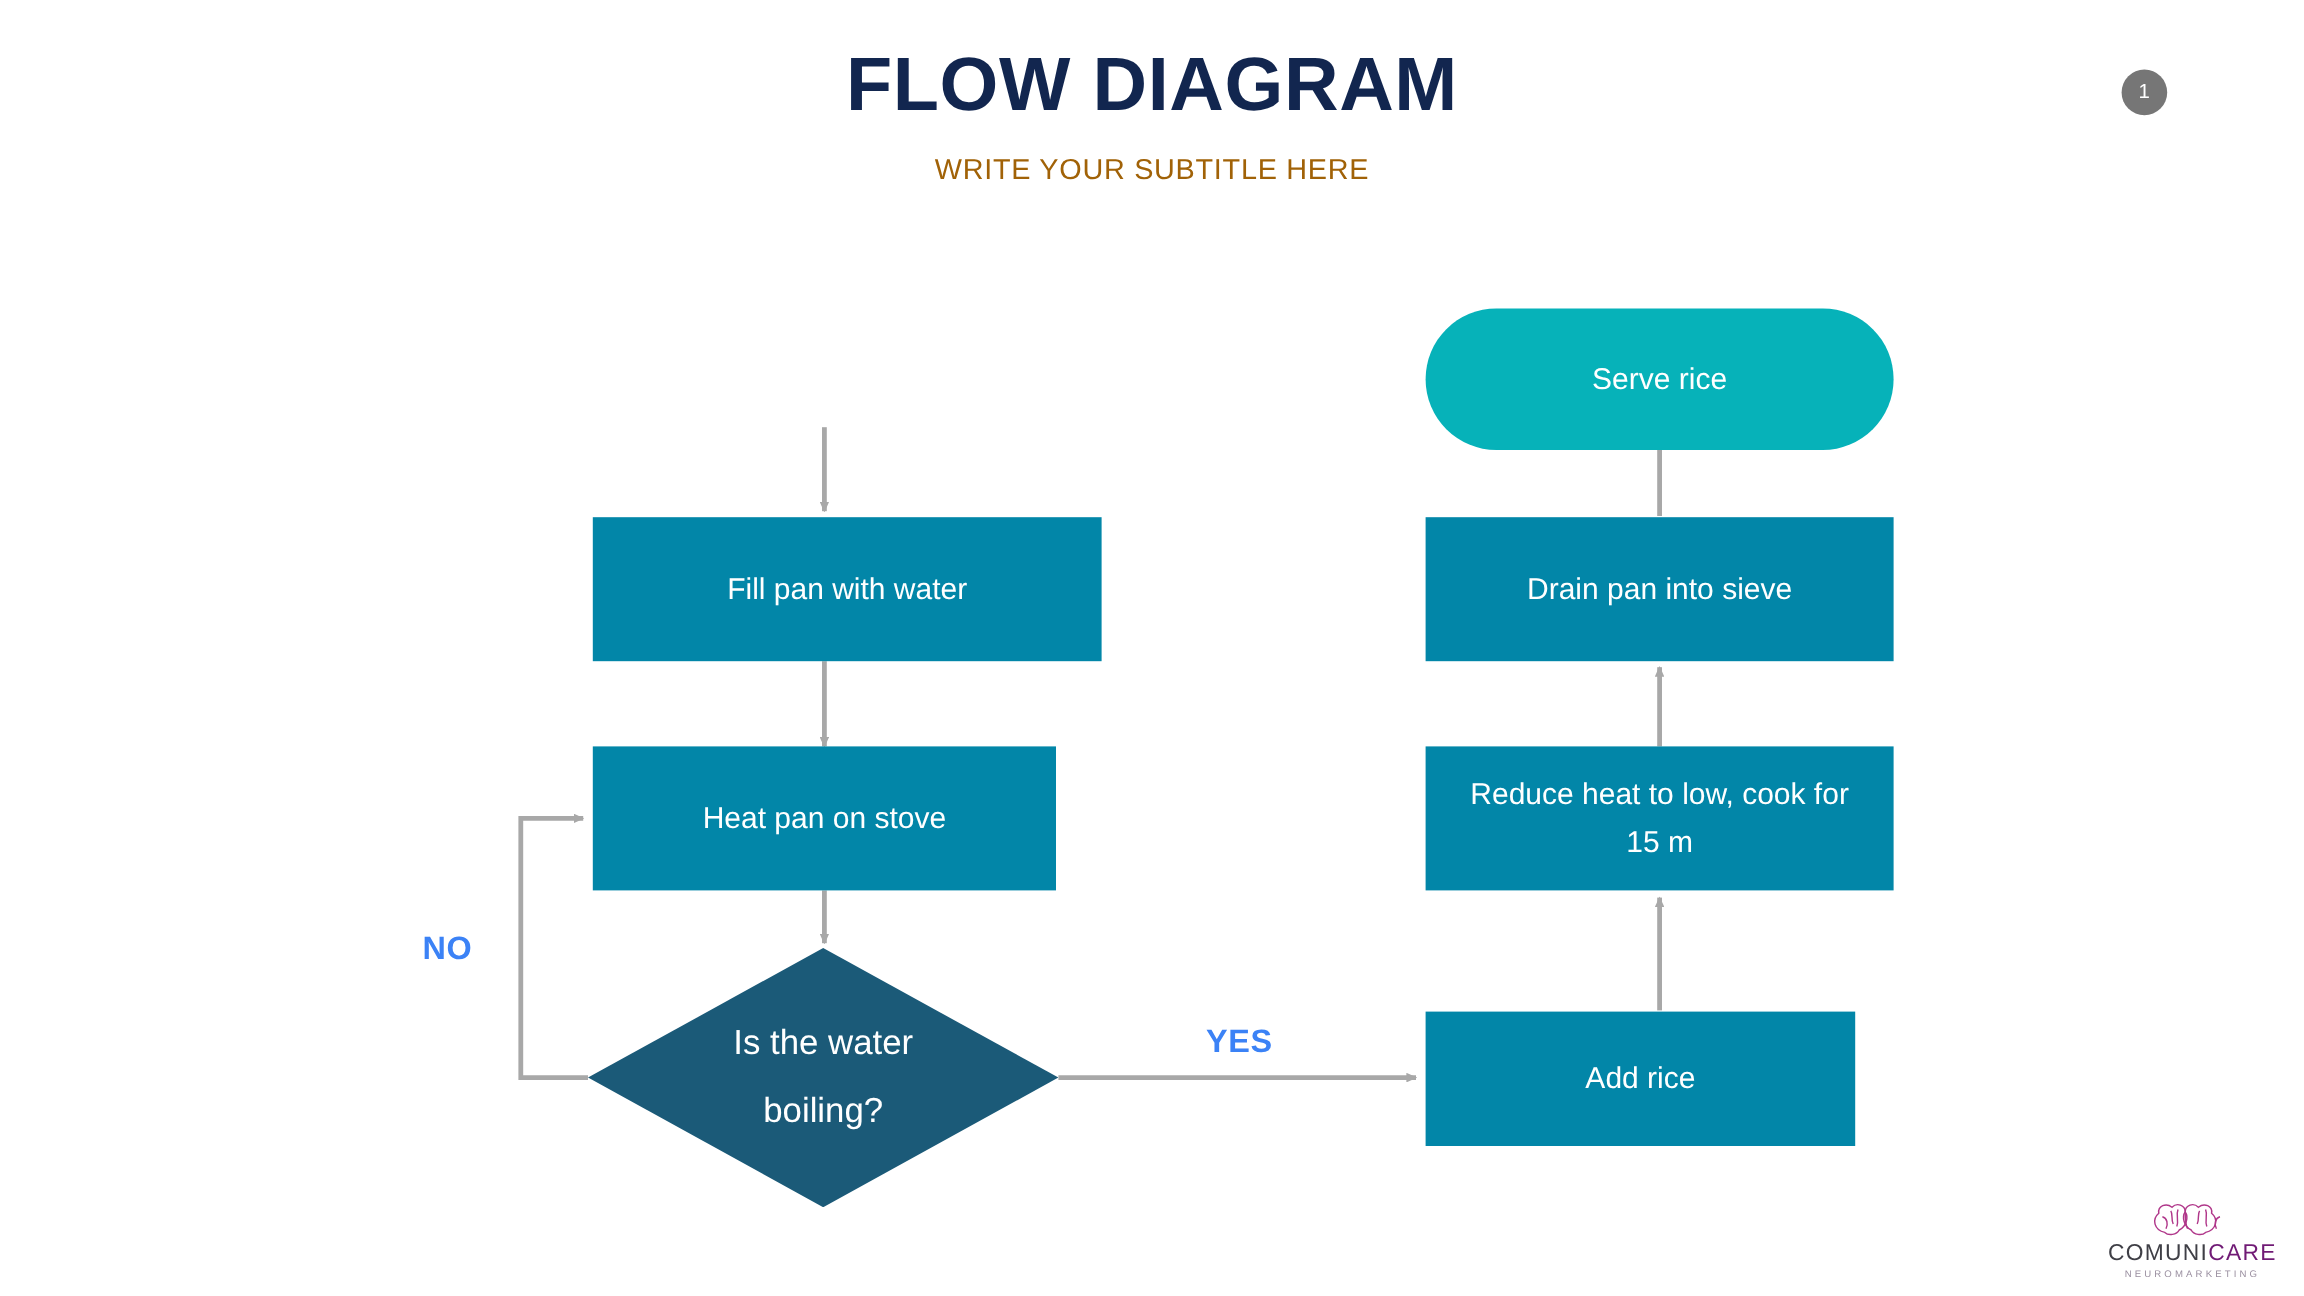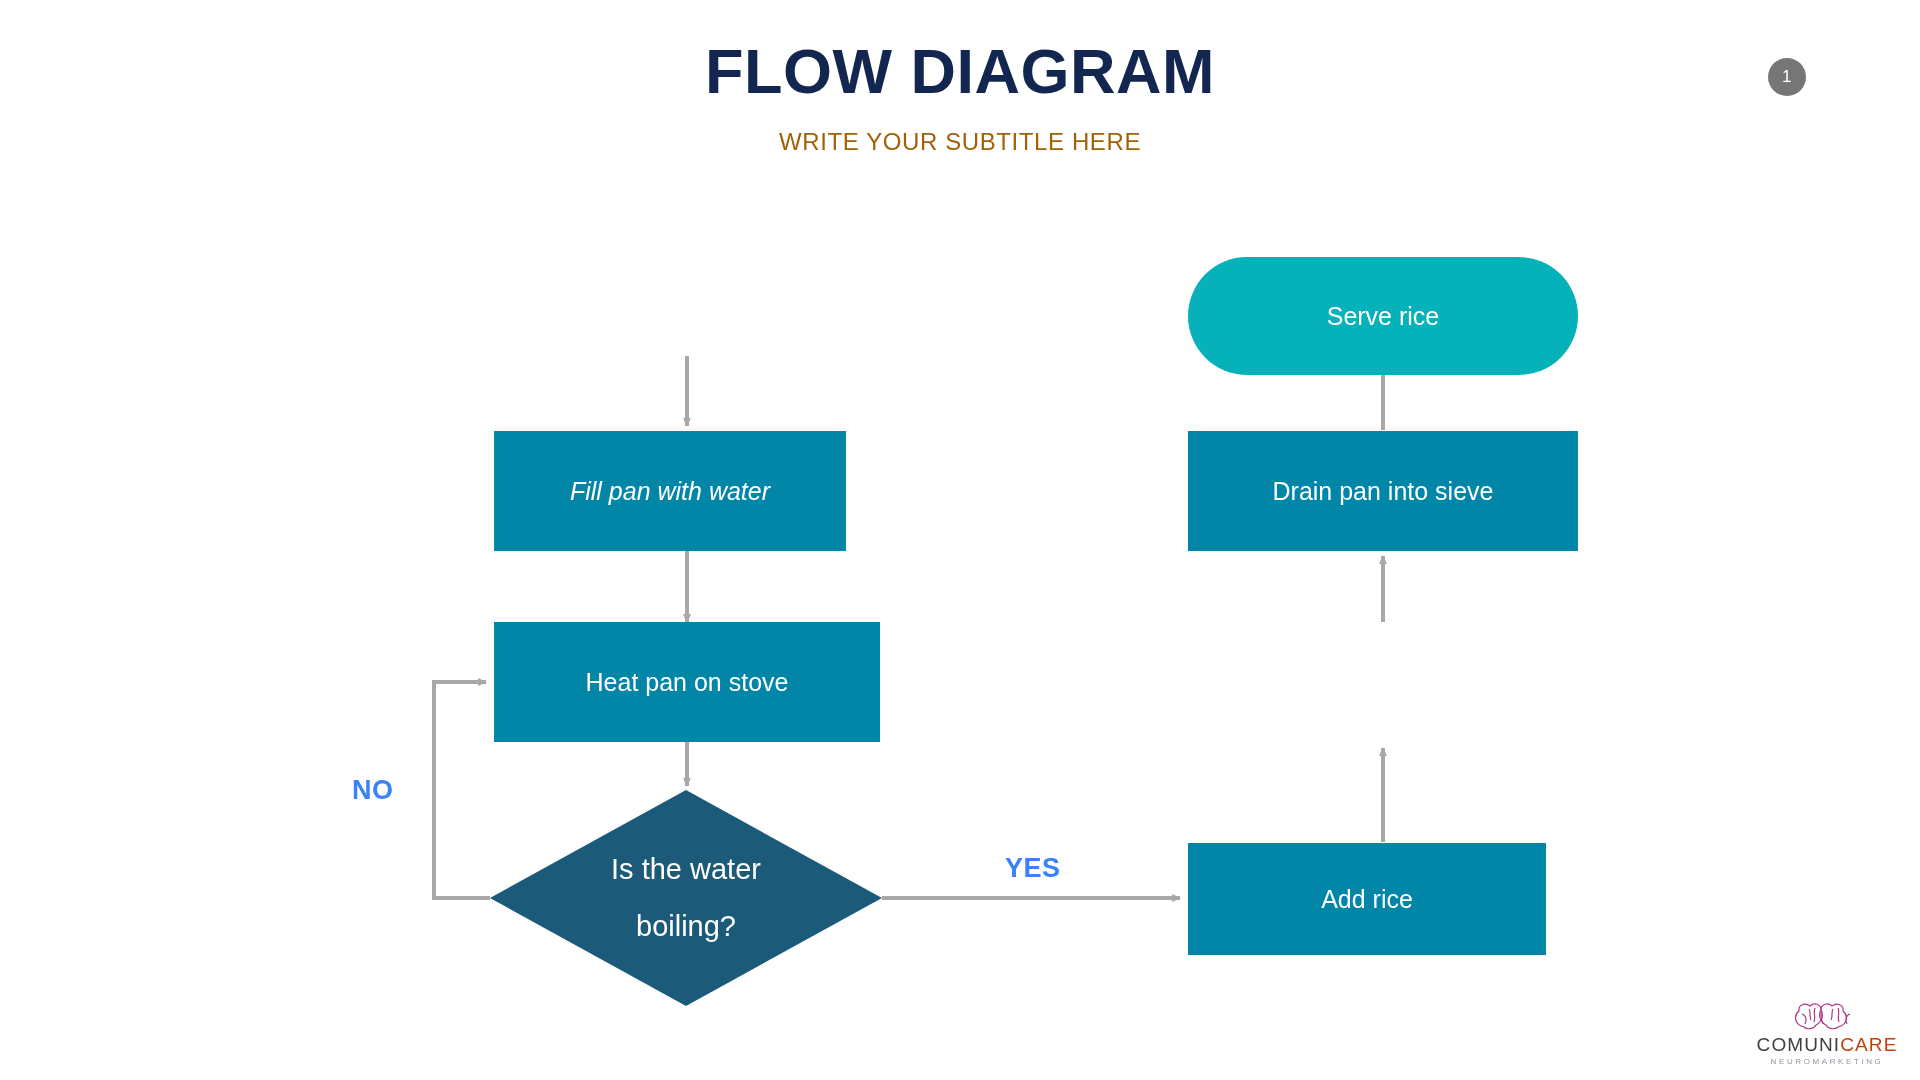--- a/index.html
+++ b/index.html
@@ -147,21 +147,21 @@
   }
   #brand-logo .logo-mark { display: block; }
   #brand-logo .logo-wordmark {
     font-size: 19px;
     letter-spacing: 1.1px;
     line-height: 1;
     margin-top: 1px;
     white-space: nowrap;
   }
   #brand-logo .logo-wordmark .w1 { color: #3f3f46; }
-  #brand-logo .logo-wordmark .w2 { color: #c2410c; }
+  #brand-logo .logo-wordmark .w2 { color: #701a75; }
   #brand-logo .logo-tagline {
     font-size: 8px;
     letter-spacing: 2.6px;
     color: #9a8fa0;
     margin-top: 3px;
     white-space: nowrap;
   }
 </style>
 </head>
 <body>
@@ -193,21 +193,21 @@
     <polyline points="490,898 434,898 434,682 486,682" fill="none" stroke="#a8a8a8" stroke-width="4" marker-end="url(#arrowhead)"></polyline>
 
     <line x1="1383" y1="842" x2="1383" y2="748" stroke="#a8a8a8" stroke-width="4" marker-end="url(#arrowhead)"></line>
 
     <line x1="1383" y1="622" x2="1383" y2="556" stroke="#a8a8a8" stroke-width="4" marker-end="url(#arrowhead)"></line>
 
     <line x1="1383" y1="430" x2="1383" y2="356" stroke="#a8a8a8" stroke-width="4" marker-end="url(#arrowhead)"></line>
   </svg>
 
 
-  <div class="node process" style="left:494px; top:431px; width:352px; height:120px;font-style:italic;">
+  <div class="node process" style="left:494px; top:431px; width:424px; height:120px;">
     <span>Fill pan with water</span>
   </div>
 
   <div class="node process" style="left:494px; top:622px; width:386px; height:120px;">
     <span>Heat pan on stove</span>
   </div>
 
   <div id="decision-node">
     <div class="diamond-shape"></div>
     <div class="diamond-label">
@@ -217,20 +217,24 @@
   </div>
 
   <div class="node terminator" style="left:1188px; top:237px; width:390px; height:118px;margin-top:20px;">
     <span>Serve rice</span>
   </div>
 
   <div class="node process" style="left:1188px; top:431px; width:390px; height:120px;">
     <span>Drain pan into sieve</span>
   </div>
 
+  <div class="node process" style="left:1188px; top:622px; width:390px; height:120px; flex-direction:column;">
+    <span>Reduce heat to low, cook for</span>
+    <span>15 m</span>
+  </div>
 
   <div class="node process" style="left:1188px; top:843px; width:358px; height:112px;">
     <span>Add rice</span>
   </div>
 
   <div class="branch-label" id="branch-label-no">NO</div>
   <div class="branch-label" id="branch-label-yes">YES</div>
 
   <div id="brand-logo">
     <svg class="logo-mark" width="74" height="34" viewBox="0 0 74 34" xmlns="http://www.w3.org/2000/svg">

